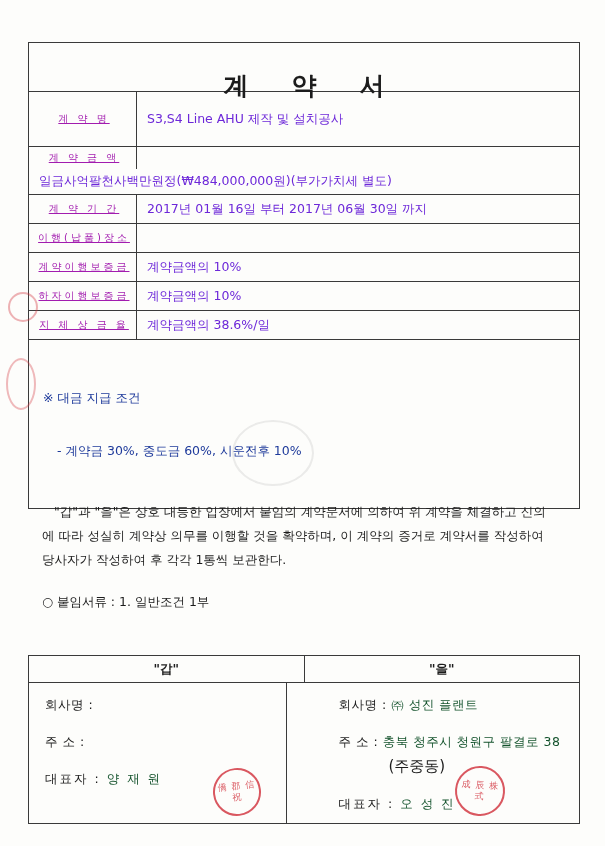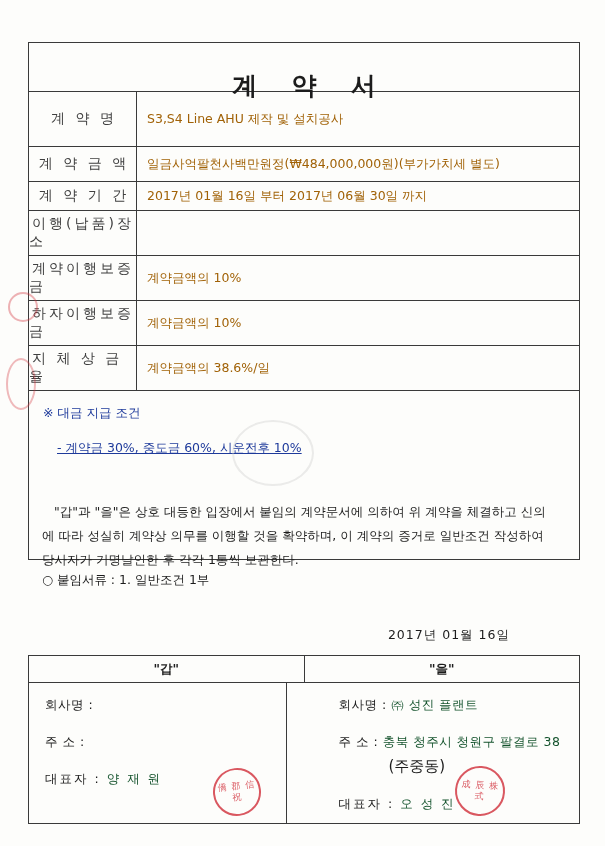--- a/index.html
+++ b/index.html
@@ -38,88 +38,90 @@
     display: flex;
     align-items: center;
     justify-content: center;
   }
   .title {
     font-size: 25px;
     letter-spacing: 14px;
     font-weight: bold;
     color: #1c1c1c;
     text-indent: 14px;
-    font-family: Liberation Serif, serif;
+    font-family: Liberation Mono, monospace;
     margin-top: 36px;
   }
   
   .row {
     display: flex;
     border-bottom: 1.2px solid #3a3a3a;
     min-height: 28px;
     align-items: stretch;
   }
   .row:last-child { border-bottom: none; }
   .lbl {
     width: 108px;
     min-width: 108px;
     border-right: 1.2px solid #3a3a3a;
     display: flex;
     align-items: center;
     justify-content: center;
-    font-size: 14px;
-    color: #404040;
+    font-size: 10px;
+    color: #a21caf;
     letter-spacing: 3px;
     text-indent: 3px;
     padding: 4px 0;
     box-sizing: border-box;
+    text-decoration: underline;
   }
   .val {
     flex: 1;
     display: flex;
     align-items: center;
     padding: 4px 0 4px 10px;
     font-size: 12.5px;
-    color: #a16207;
+    color: #6d28d9;
     box-sizing: border-box;
   }
   .row-name { min-height: 54px; }
-  .row-amt { min-height: 34px; }
+  .row-amt { min-height: 34px; flex-direction: column; }
   .row-empty .val { color: #1e3a9b; }
 
   
   .row-etc { min-height: 168px; }
   .row-etc .lbl { align-items: center; }
   .etc-val {
     flex: 1;
     padding: 14px 0 4px 14px;
     font-size: 12.5px;
     color: #1e3a9b;
     box-sizing: border-box;
   }
-  .etc-line { margin-bottom: 18px; }
-  .etc-line.indent { padding-left: 14px; text-decoration: underline; }
+  .etc-line { margin-bottom: 18px; margin-top: 36px; }
+  .etc-line.indent { padding-left: 14px; }
 
   
   .para-block {
     position: absolute;
     left: 28px;
     top: 500px;
     width: 552px;
     box-sizing: border-box;
     padding: 0 14px;
   }
   .para {
     font-size: 12.5px;
     line-height: 24px;
     color: #1c1c1c;
     text-align: justify;
   }
   .para .ind { padding-left: 12px; }
   .attach {
+    margin-top: 22px;
     font-size: 12.5px;
     color: #1c1c1c;
   }
   .date-line {
     margin-top: 38px;
     text-align: right;
     padding-right: 56px;
     font-size: 12.5px;
     letter-spacing: 1px;
     color: #1c1c1c;
@@ -294,25 +296,24 @@
         <div class="etc-line">※ 대금 지급 조건</div>
         <div class="etc-line indent">- 계약금 30%, 중도금 60%, 시운전후 10%</div>
       </div>
     </div>
 
   </div>
 
   <div class="para-block">
     <div class="para">
       <div class="ind">"갑"과 "을"은 상호 대등한 입장에서 붙임의 계약문서에 의하여 위 계약을 체결하고 신의</div>
-      <div>에 따라 성실히 계약상 의무를 이행할 것을 확약하며, 이 계약의 증거로 일반조건 작성하여</div>
-      <div>당사자가 기명날인한 후 각각 1통씩 보관한다.</div>
+      <div>에 따라 성실히 계약상 의무를 이행할 것을 확약하며, 이 계약의 증거로 계약서를 작성하여</div>
+      <div>당사자가 작성하여 후 각각 1통씩 보관한다.</div>
     </div>
     <div class="attach">○ 붙임서류 : 1. 일반조건 1부</div>
-    <div class="date-line">2017년   01월   16일</div>
   </div>
 
   <div class="sig">
     <div class="sig-head">
       <div class="left">"갑"</div>
       <div>"을"</div>
     </div>
     <div class="sig-body">
 
       <div class="sig-col left">

